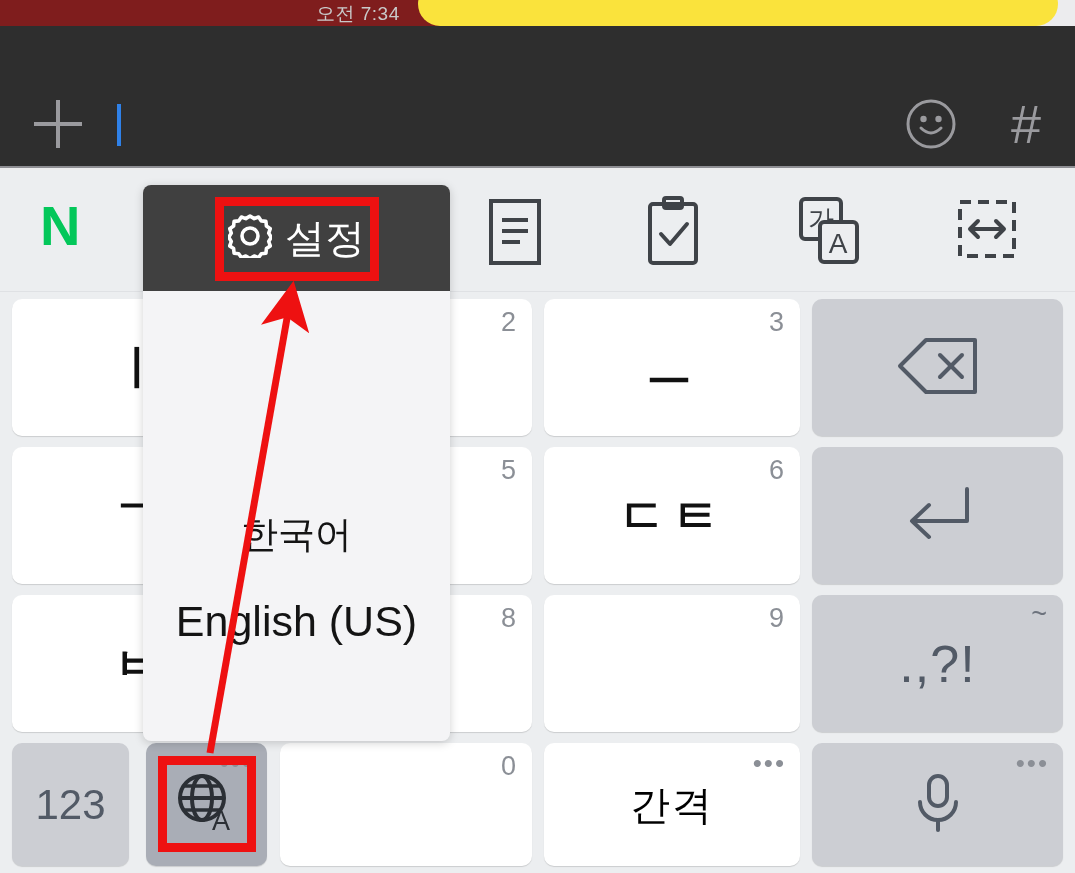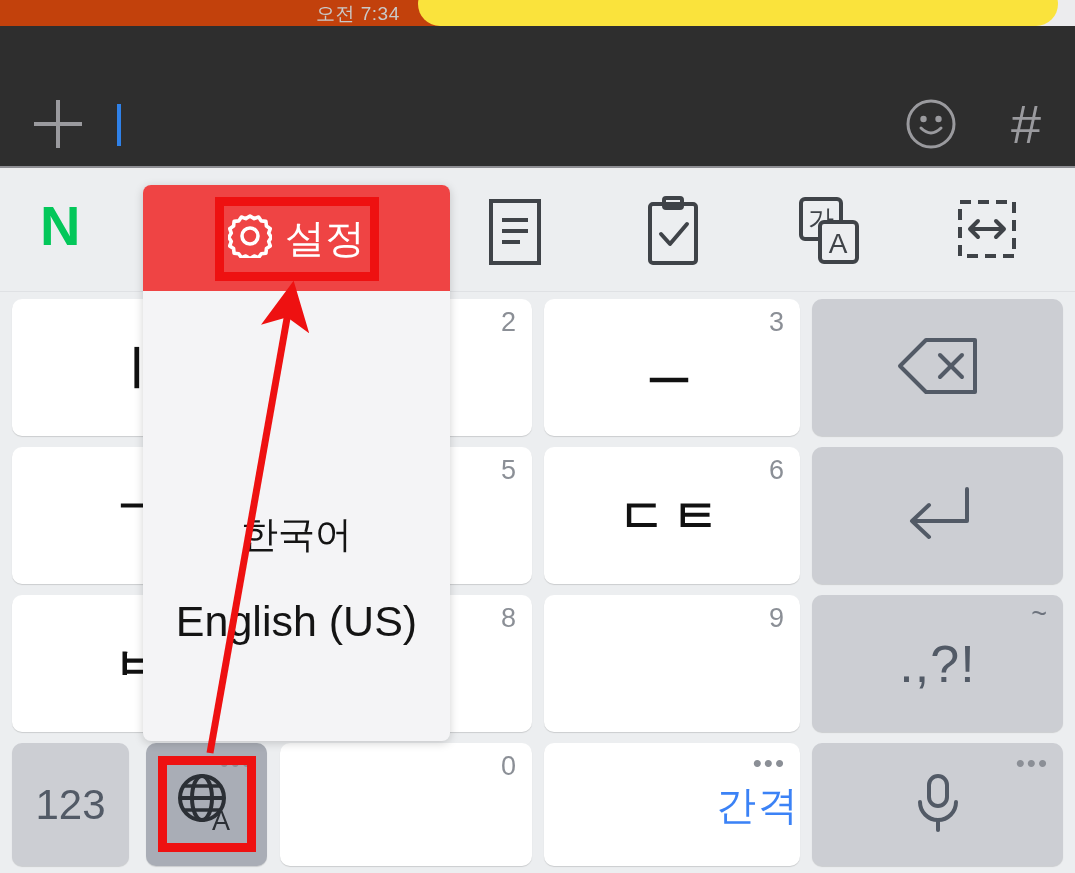--- a/index.html
+++ b/index.html
@@ -8,21 +8,21 @@
     width:1075px; height:873px;
     background:#ececee;
     font-family:"Liberation Sans","DejaVu Sans",sans-serif;
     overflow:hidden;
   }
   #screen{ position:relative; width:1075px; height:873px; overflow:hidden; }
 
   
   .statusbar{
     position:absolute; left:0; top:0; width:1018px; height:26px;
-    background:#c2410c;
+    background:#7f1d1d;
     padding-left:24px;
   }
   .status-time{
     position:absolute; left:316px; top:1px;
     font-size:19px; color:#c9c9c9; letter-spacing:.5px;
     white-space:nowrap;
   }
   .status-pill{
     position:absolute; left:418px; top:-18px;
     width:640px; height:44px;
@@ -114,21 +114,21 @@
   .lang-popup{
     position:absolute; left:143px; top:185px;
     width:307px; height:556px;
     background:#f4f4f6;
     border-radius:8px;
     box-shadow:0 2px 10px rgba(0,0,0,.18);
     overflow:hidden;
   }
   .popup-settings{
     position:absolute; left:0; top:0; width:307px; height:106px;
-    background:#ef4444;
+    background:#404040;
     display:flex; align-items:center; justify-content:center; gap:13px;
   }
   .popup-settings .gear{ display:block; }
   .popup-settings .lbl{
     font-size:40px; color:#ffffff; line-height:44px;
   }
   .popup-item{
     position:absolute; left:0; width:307px; text-align:center;
     color:#141414;
   }
@@ -283,21 +283,21 @@
           <line x1="8" y1="38" x2="44" y2="38" stroke="#2b2f35" stroke-width="3.4"></line>
           <text x="45" y="58" font-family="'Liberation Sans',sans-serif" font-size="27" fill="#2b2f35" text-anchor="middle">A</text>
         </svg>
       </span>
     </div>
     <div class="key" style="left:280px; top:451px; width:252px; height:123px;">
       <span class="key-num">0</span>
     </div>
     <div class="key" style="left:544px; top:451px; width:256px; height:123px;">
       <span class="key-dots">•••</span>
-      <span class="key-main" style="font-size:40px; color:#3b82f6; font-weight:normal; letter-spacing:2px;text-align:right;">간격</span>
+      <span class="key-main" style="font-size:40px; color:#000000; font-weight:normal; letter-spacing:2px;">간격</span>
     </div>
     <div class="key fn" style="left:812px; top:451px; width:251px; height:123px;">
       <span class="key-dots">•••</span>
       <span class="key-svg">
         <svg width="54" height="62" viewBox="0 0 54 62">
           <rect x="18" y="4" width="18" height="30" rx="9" fill="none" stroke="#525a66" stroke-width="4"></rect>
           <path d="M9 30 a18 18 0 0 0 36 0" fill="none" stroke="#525a66" stroke-width="4" stroke-linecap="round"></path>
           <line x1="27" y1="48" x2="27" y2="58" stroke="#525a66" stroke-width="4" stroke-linecap="round"></line>
         </svg>
       </span>

